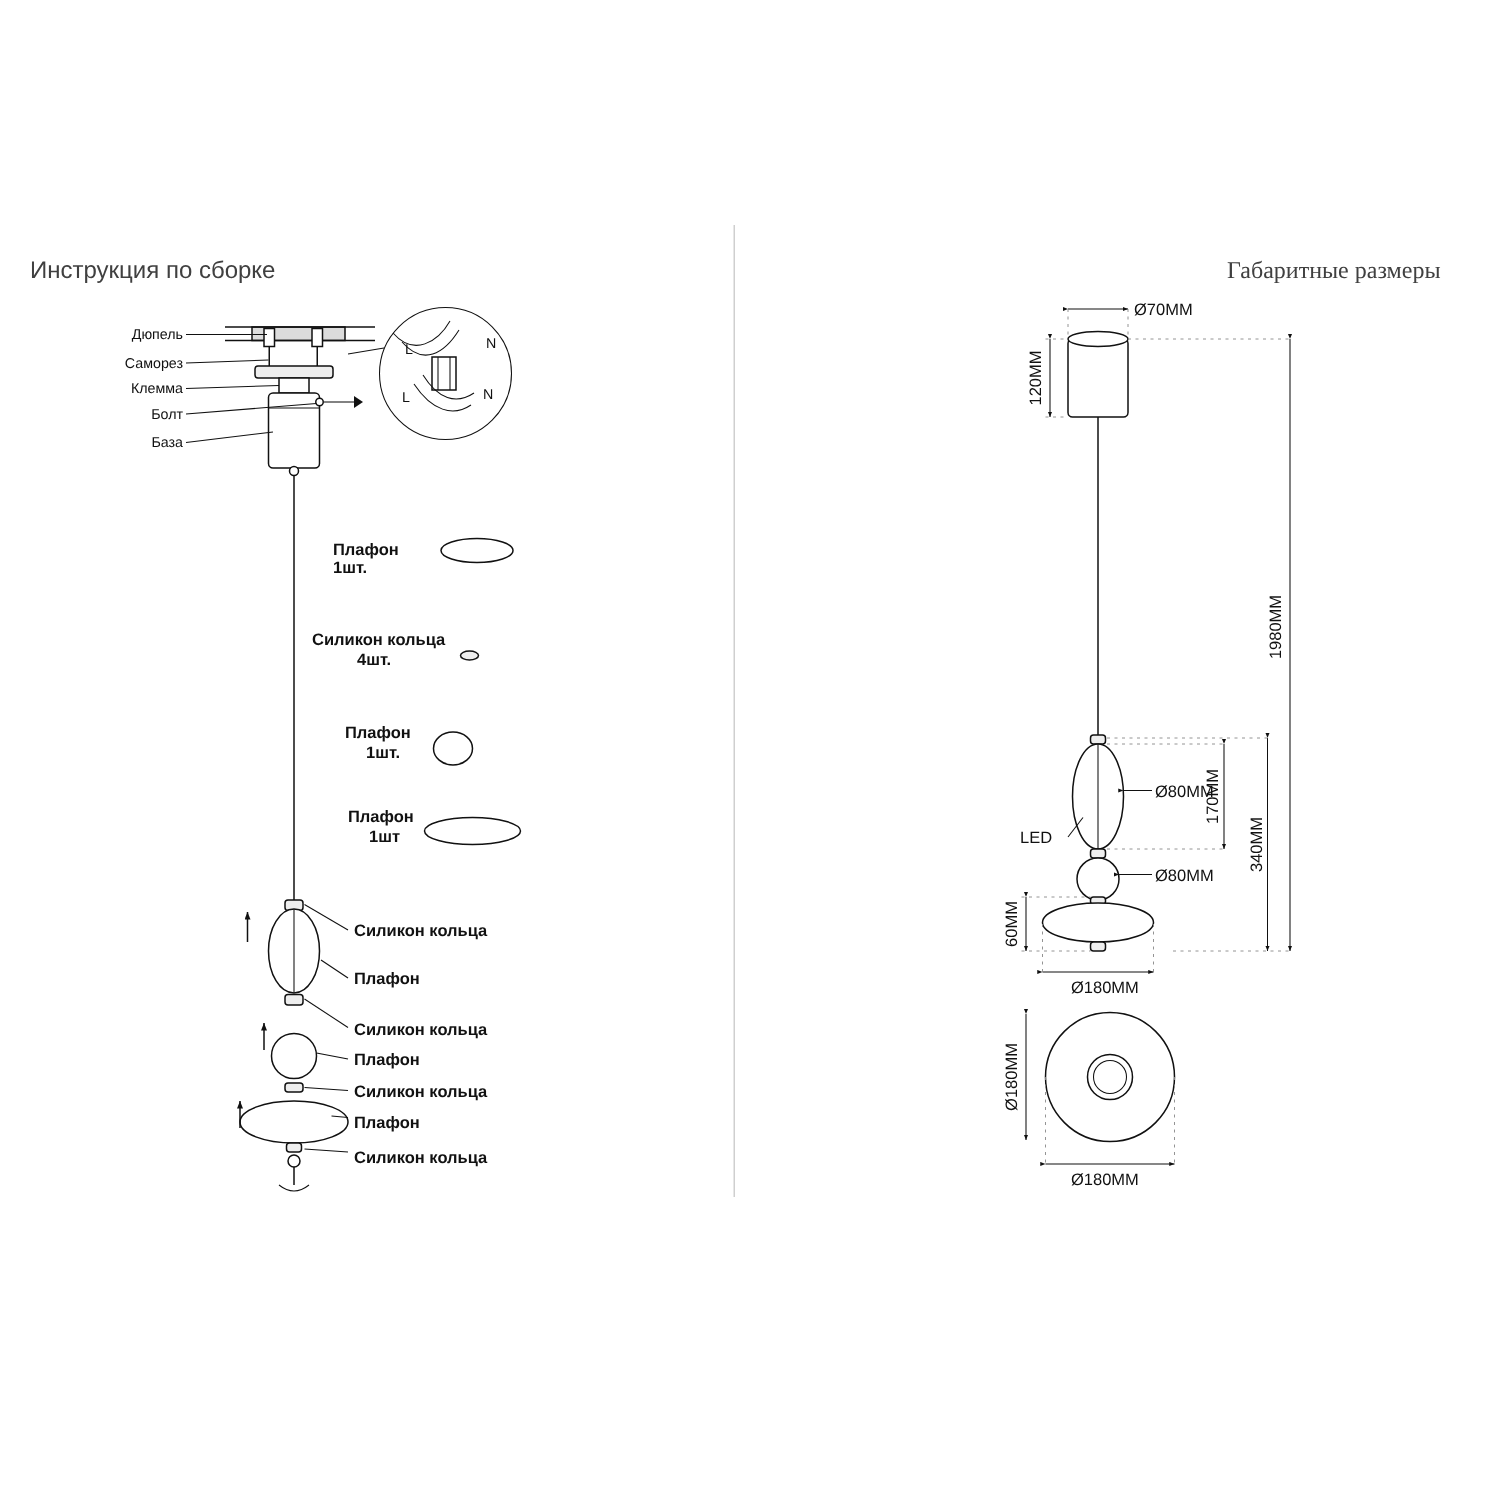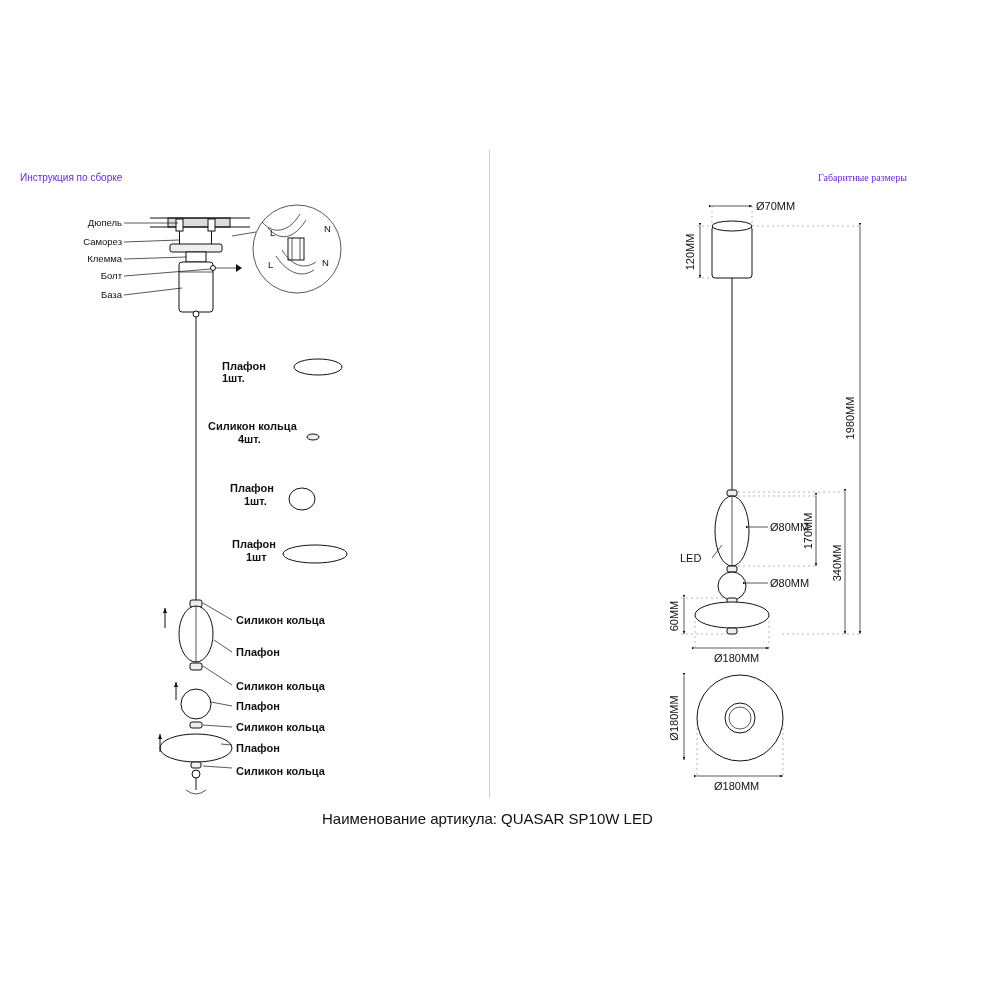--- a/index.html
+++ b/index.html
@@ -1,19 +1,19 @@
 <!DOCTYPE html>
 <html><head>
 <meta charset="utf-8">
 <style>
   html,body{margin:0;padding:0;background:#ffffff;}
   body{width:1000px;height:1000px;position:relative;font-family:"Liberation Sans",sans-serif;color:#111;overflow:hidden;}
   .sheet{position:absolute;inset:0;}
   .divider{position:absolute;left:489px;top:150px;width:1px;height:648px;background:#cfcfcf;}
-  .h-title{position:absolute;font-size:10px;color:#6d28d9;white-space:nowrap;}
+  .h-title{position:absolute;font-size:16px;color:#404040;white-space:nowrap;}
   #left-title{left:20px;top:172px;}
   #right-title{left:818px;top:172px;font-family:Liberation Serif, serif;}
   #article-caption{position:absolute;left:322px;top:810px;font-size:15px;white-space:nowrap;}
   svg{position:absolute;left:0;top:0;width:1000px;height:1000px;overflow:visible;}
   .lbl{font-family:"Liberation Sans",sans-serif;font-size:9.5px;fill:#111;}
   .lbl-b{font-family:"Liberation Sans",sans-serif;font-size:11px;fill:#111;font-weight:700;}
   .dim{font-family:"Liberation Sans",sans-serif;font-size:11px;fill:#111;}
   .ln{stroke:#111;stroke-width:1;fill:none;}
   .ln-thin{stroke:#111;stroke-width:0.7;fill:none;}
   .ln-dot{stroke:#888;stroke-width:0.6;fill:none;stroke-dasharray:2 3;}
@@ -22,21 +22,20 @@
   .fillh{fill:#dcdcdc;}
 </style>
 </head>
 <body>
 
 <div class="sheet">
 
   <div class="h-title" id="left-title">Инструкция по сборке</div>
   <div class="h-title" id="right-title">Габаритные размеры</div>
   <div class="divider"></div>
-  <div id="article-caption">Наименование артикула: QUASAR SP10W LED</div>
 
   <svg viewBox="0 0 1000 1000">
     <defs>
       <marker id="arr" markerWidth="7" markerHeight="7" refX="6" refY="2.5" orient="auto">
         <path d="M0,0 L6,2.5 L0,5 z" fill="#111"></path>
       </marker>
       <marker id="arrs" markerWidth="6" markerHeight="6" refX="5" refY="2" orient="auto">
         <path d="M0,0 L5,2 L0,4 z" fill="#111"></path>
       </marker>
     </defs>

